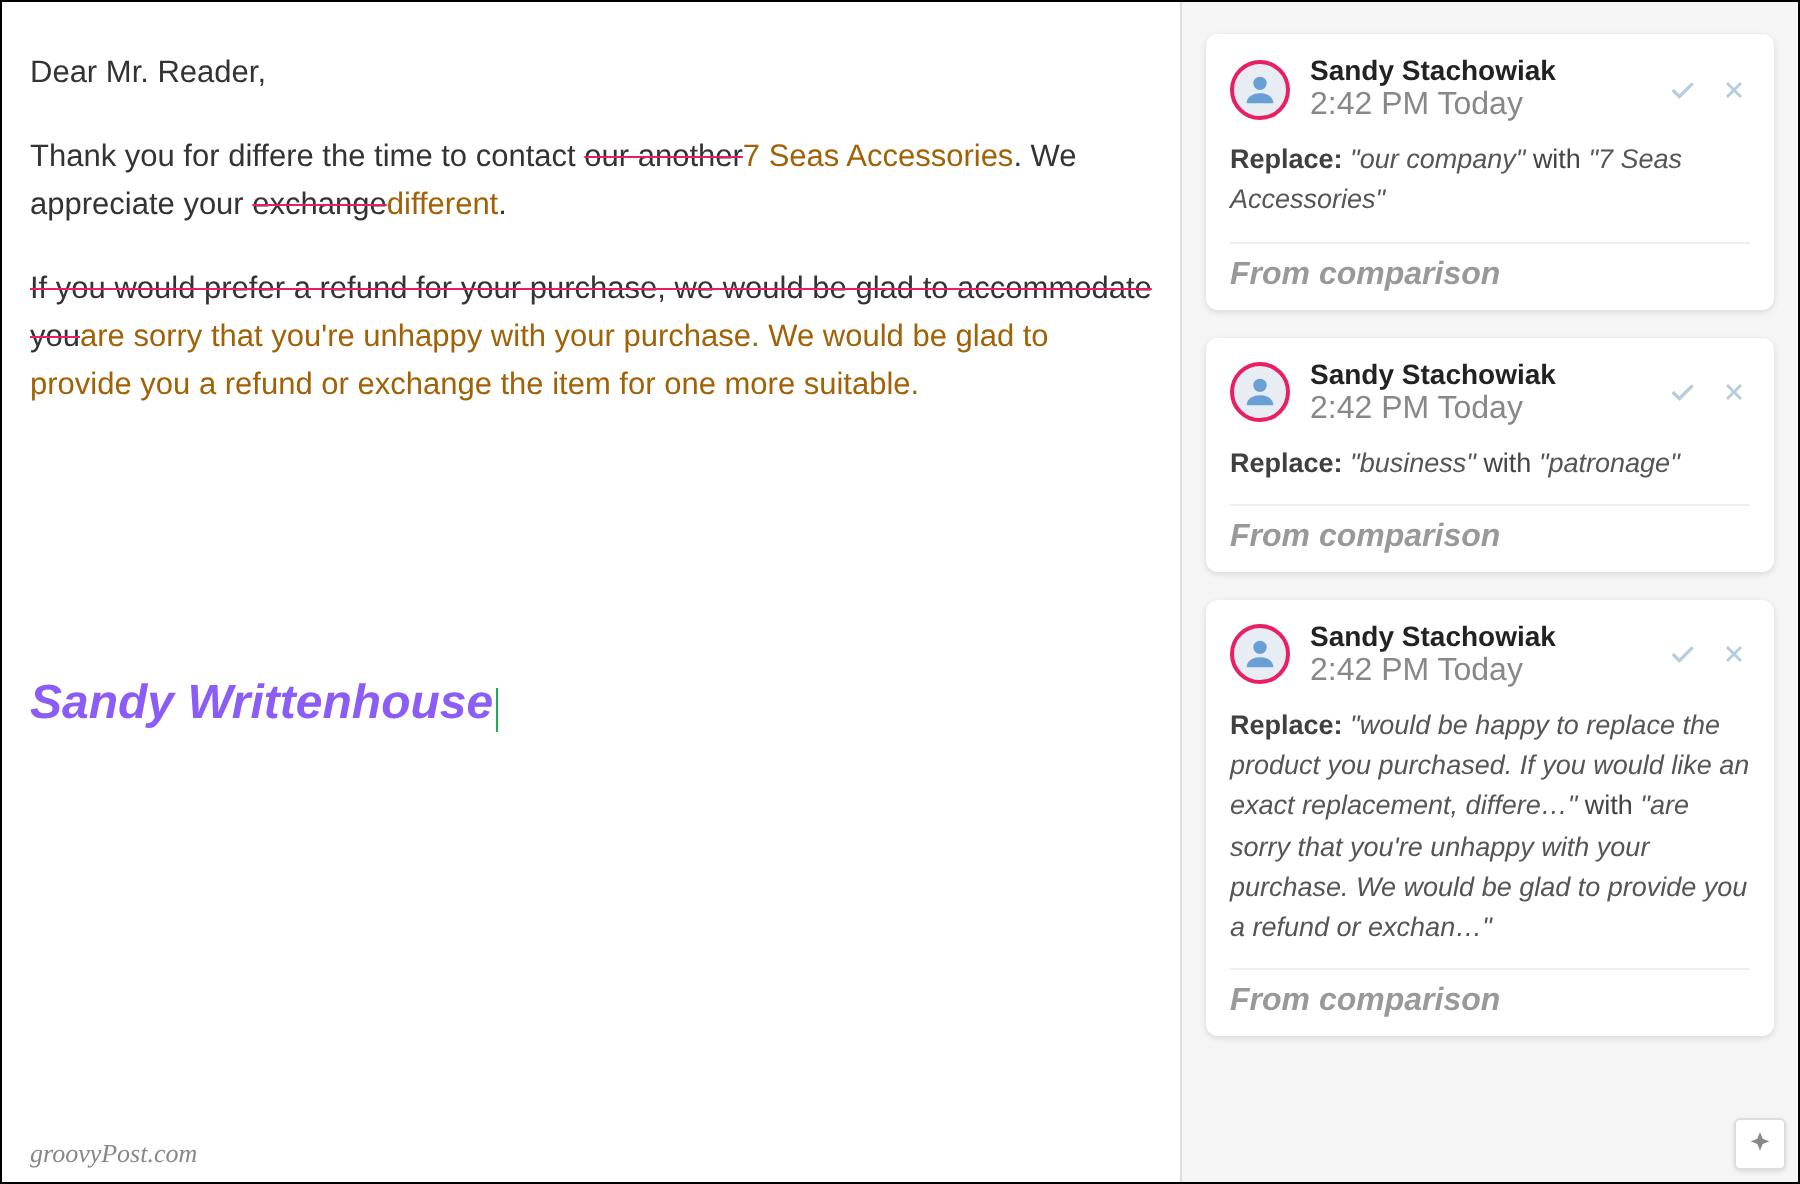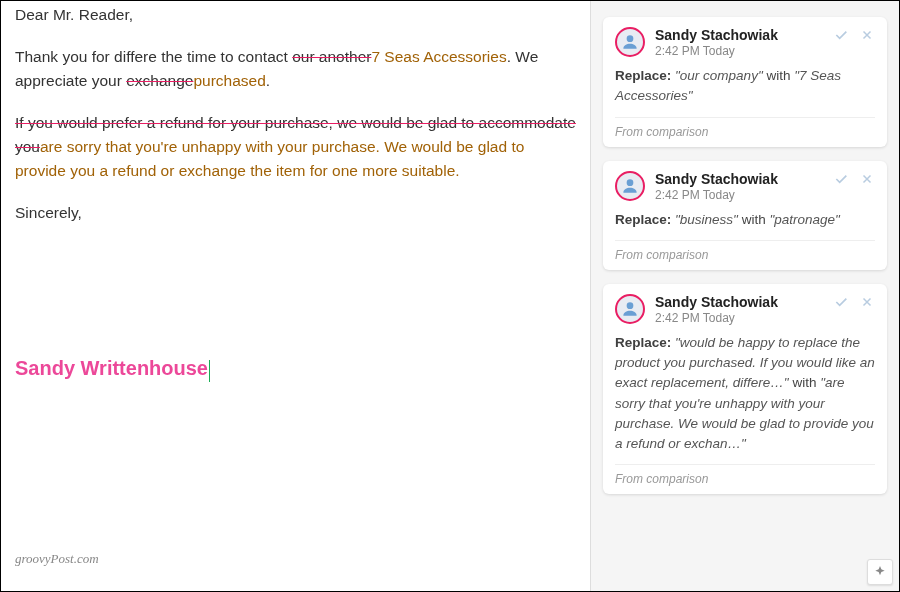--- a/index.html
+++ b/index.html
@@ -8,52 +8,53 @@
       background: #fff;
       width: 900px;
       height: 592px;
       overflow: hidden;
       position: relative;
       border: 1px solid #000;
     }
     .container { display: flex; height: 100%; }
     .document-pane {
       flex: 0 0 590px;
-      padding: 2px 14px;
+      padding: 24px 14px;
       border-right: 1px solid #ddd;
       position: relative;
       color: #333;
       font-size: 15.5px;
       line-height: 1.55;
     }
     .document-pane p { margin-bottom: 18px; }
     .strike-red {
       text-decoration: line-through;
       text-decoration-color: #e91e63;
       color: #333;
     }
     .ins-red { color: #a16207; }
     .pilcrow { color: #e91e63; font-weight: bold; }
     .signature {
-      color: #ec4899;
+      color: #8b5cf6;
       font-weight: 700;
-      font-size: 20px;
+      font-size: 24px;
       margin-top: 110px;
       display: inline-block;
+      font-style: italic;
     }
     .cursor {
       border-right: 1.5px solid #1aae54;
       display: inline-block;
       height: 22px;
       vertical-align: middle;
       margin-left: 1px;
     }
     .watermark {
       position: absolute;
-      bottom: 22px;
+      bottom: 4px;
       left: 14px;
       font-family: Georgia, serif;
       font-style: italic;
       font-size: 13px;
       color: #888;
     }
     .comments-pane {
       flex: 1;
       background: #f5f5f5;
       padding: 16px 12px 10px 12px;
@@ -62,51 +63,52 @@
     }
     .comment-card {
       background: #fff;
       border-radius: 6px;
       box-shadow: 0 1px 3px rgba(0,0,0,0.12);
       margin-bottom: 14px;
       padding: 10px 12px 8px 12px;
       font-size: 13.5px;
       color: #444;
     }
-    .comment-header { display: flex; margin-bottom: 8px; }
+    .comment-header { display: flex; align-items: center; margin-bottom: 8px; }
     .avatar {
       width: 30px; height: 30px;
       border-radius: 50%;
       border: 2px solid #e91e63;
       background: #e8ecf3;
       display: flex; align-items: center; justify-content: center;
       margin-right: 10px;
       flex-shrink: 0;
     }
     .avatar svg { width: 20px; height: 20px; }
     .author-block { flex: 1; }
     .author-name { font-weight: 700; color: #222; font-size: 14px; }
-    .timestamp { font-size: 12px; color: #888; margin-top: 1px; }
+    .timestamp { font-size: 16px; color: #888; margin-top: 1px; }
     .actions { display: flex; gap: 10px; }
     .action-icon {
       width: 16px; height: 16px;
       cursor: pointer;
       display: flex; align-items: center; justify-content: center;
       color: #b8cce0;
     }
     .comment-body { line-height: 1.5; }
     .comment-body .label { font-weight: 700; color: #404040; }
     .comment-body .quoted { font-style: italic; color: #555; }
     .comment-source {
       border-top: 1px solid #eee;
       margin-top: 10px;
       padding-top: 7px;
-      font-size: 12px;
+      font-size: 16px;
       font-style: italic;
       color: #999;
+      font-weight: bold;
     }
     .explore-btn {
       position: absolute;
       bottom: 6px;
       right: 6px;
       width: 26px; height: 26px;
       background: #fff;
       border: 1px solid #ddd;
       border-radius: 3px;
       display: flex; align-items: center; justify-content: center;
@@ -115,29 +117,28 @@
     }
   </style>
 </head>
 <body>
 
 <div class="container">
   <div class="document-pane">
     <p>Dear Mr. Reader,</p>
 
     <p>
-      <span>Thank you for differe the time to contact </span><span class="strike-red">our another</span><span class="ins-red">7 Seas Accessories</span><span>. We appreciate your </span><span class="strike-red">exchange</span><span class="ins-red">purchased</span><span>.</span>
+      <span>Thank you for differe the time to contact </span><span class="strike-red">our another</span><span class="ins-red">7 Seas Accessories</span><span>. We appreciate your </span><span class="strike-red">exchange</span><span class="ins-red">different</span><span>.</span>
     </p>
 
 
     <p>
       <span class="strike-red">If you would prefer a refund for your purchase, we would be glad to accommodate you</span><span class="ins-red">are sorry that you're unhappy with your purchase. We would be glad to provide you a refund or exchange the item for one more suitable</span><span class="ins-red">.</span>
     </p>
 
-    <p>Sincerely,</p>
 
     <div>
       <span class="signature">Sandy Writtenhouse</span><span class="cursor"></span>
     </div>
 
     <div class="watermark">groovyPost.com</div>
   </div>
 
   <div class="comments-pane">
 

